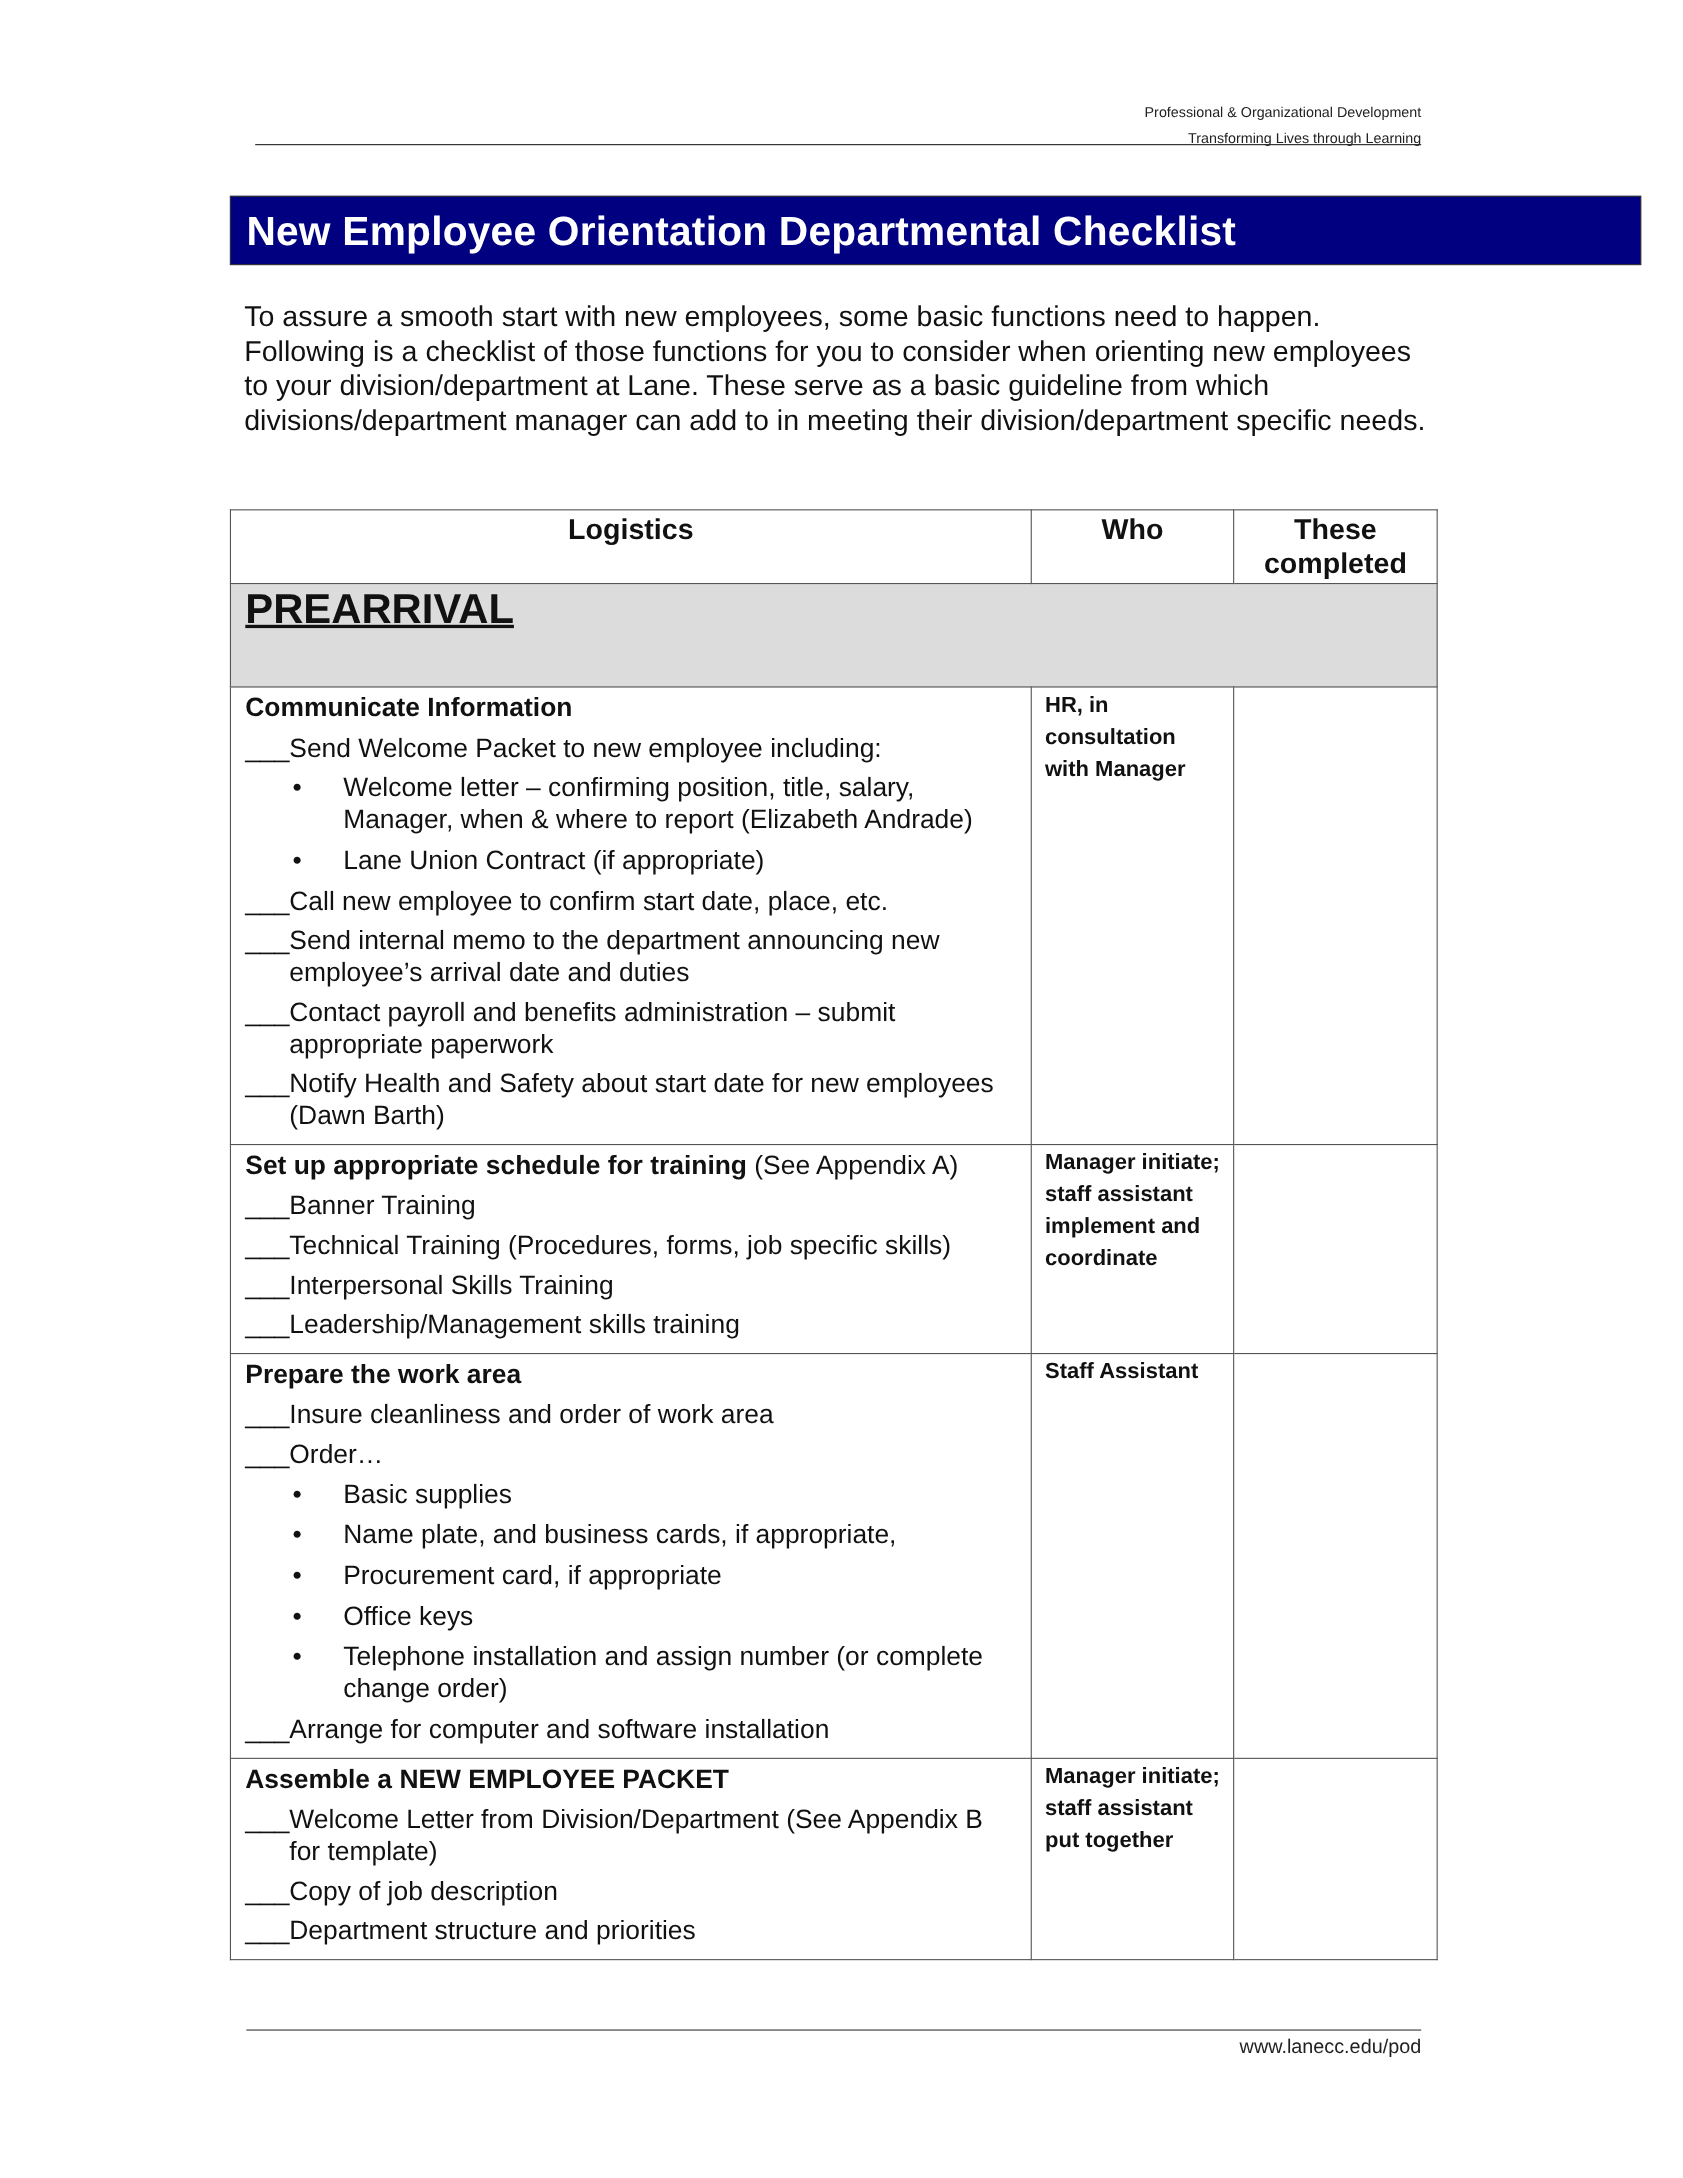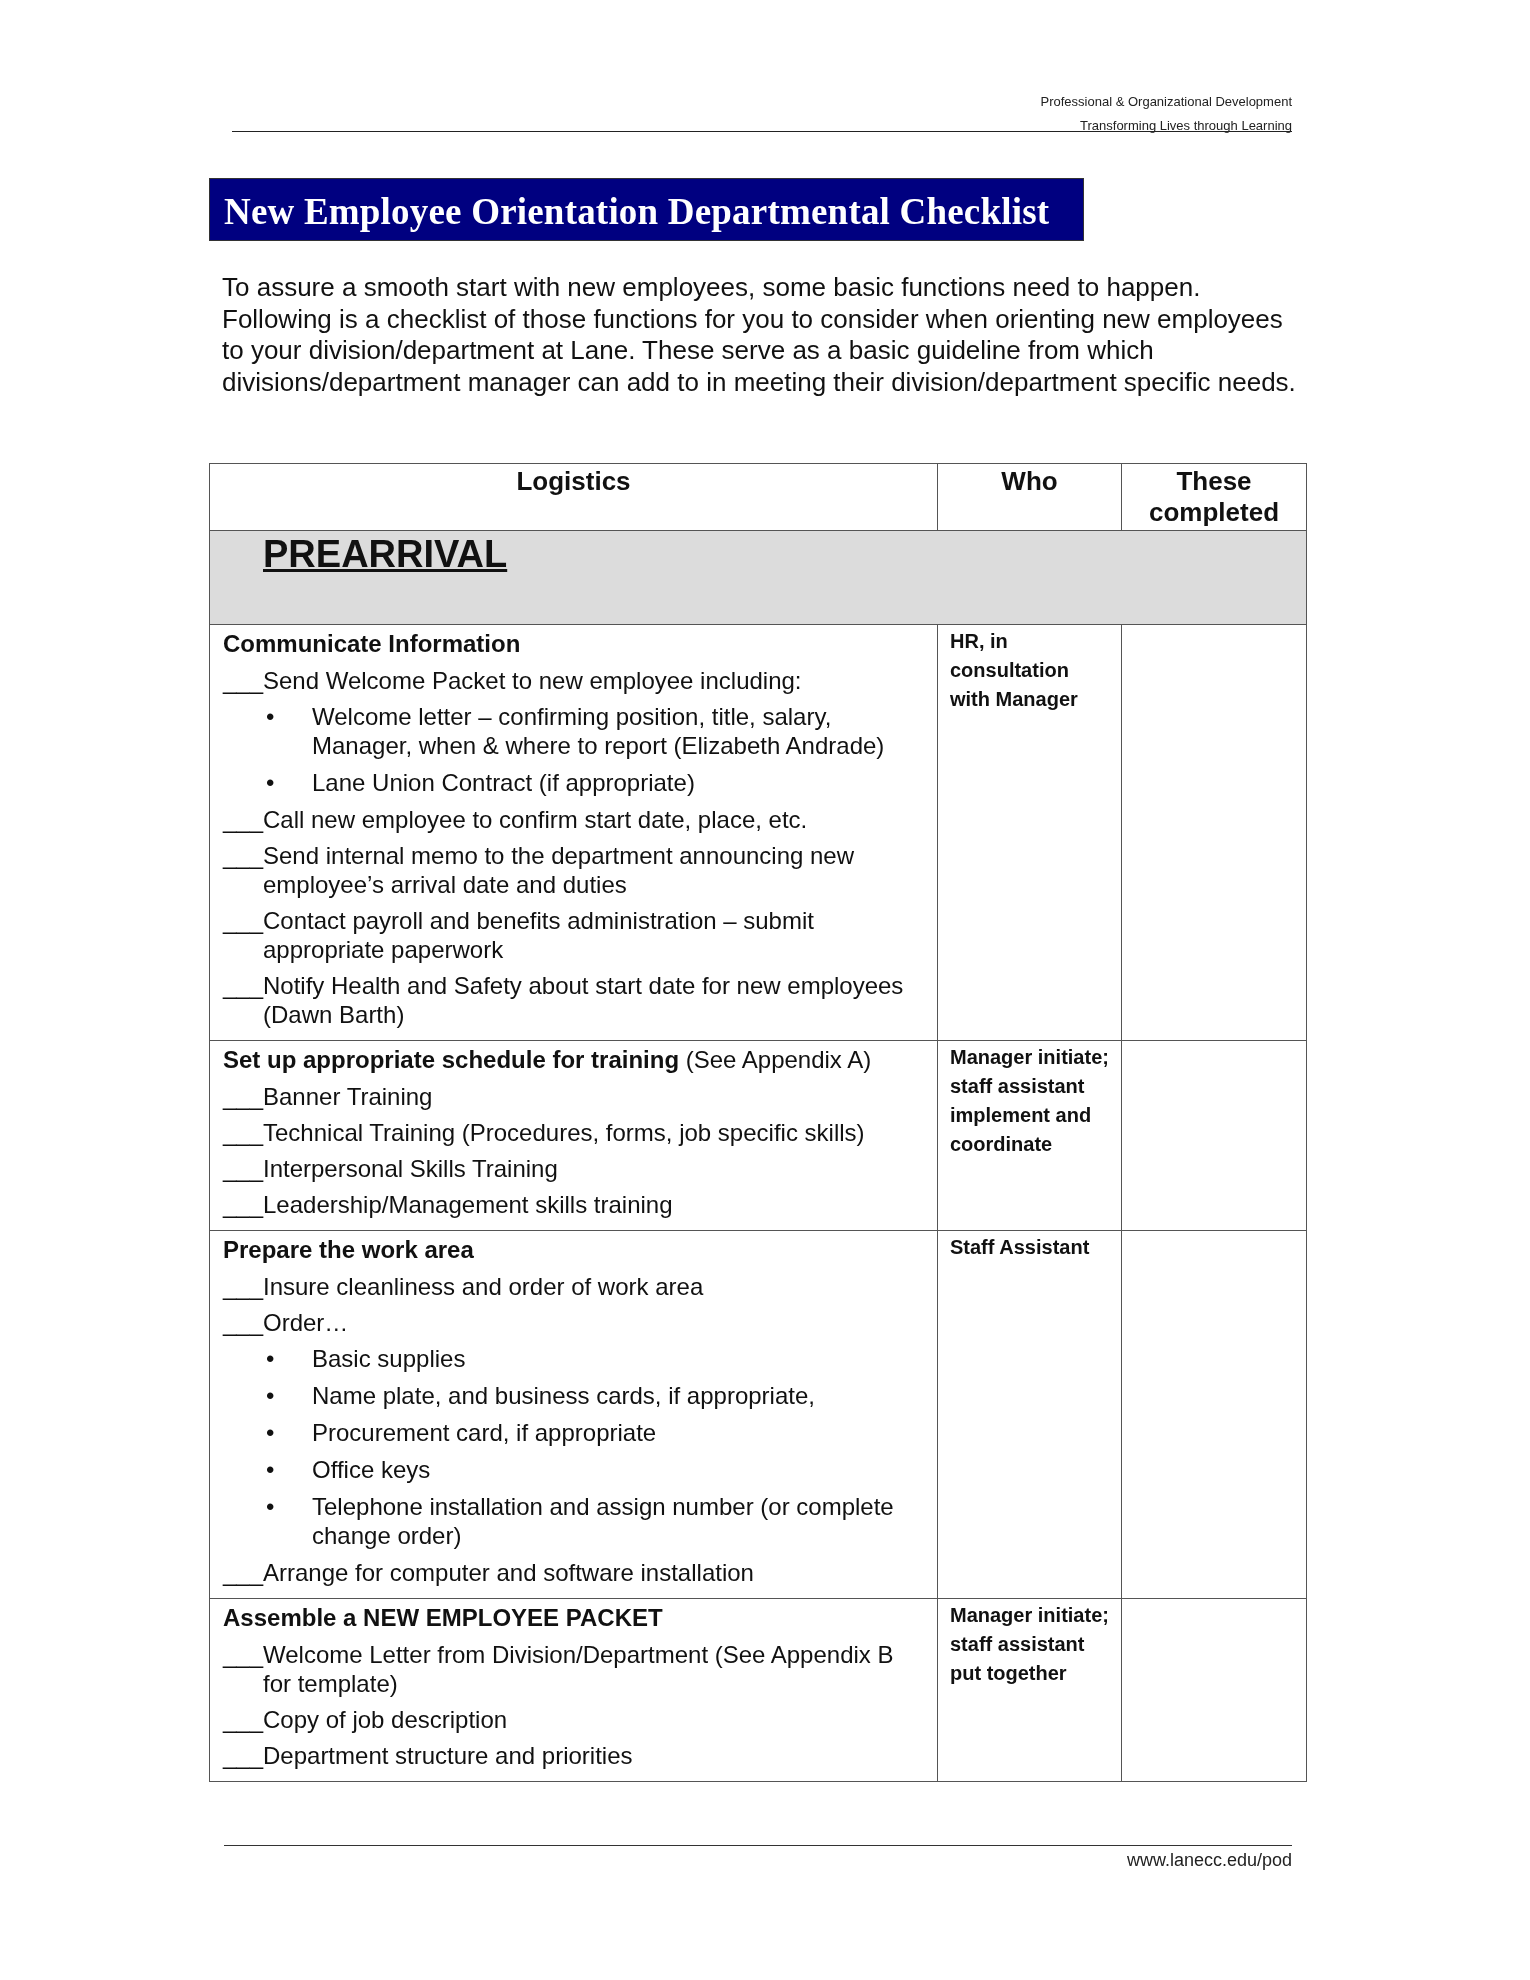--- a/index.html
+++ b/index.html
@@ -1,25 +1,25 @@
 <!DOCTYPE html>
 <html><head>
 <meta charset="utf-8">
 <style>
   html, body { margin: 0; padding: 0; background: #ffffff; }
   body { width: 1530px; height: 1980px; position: relative; font-family: "Liberation Sans", sans-serif; color: #111; overflow: hidden; }
   .hdr { position: absolute; right: 238px; top: 90px; text-align: right; font-size: 13px; line-height: 24px; color: #222; }
   .hdr-rule { position: absolute; left: 232px; width: 1060px; top: 131px; height: 0; border-top: 1.5px solid #222; }
-  .title-bar { position: absolute; left: 209px; top: 178px; width: 875px; height: 63px; background: #000080; border: 1px solid #333; box-sizing: border-box; font-family: Liberation Serif, serif; }
+  .title-bar { position: absolute; left: 209px; top: 178px; width: 1283px; height: 63px; background: #000080; border: 1px solid #333; box-sizing: border-box; }
   .title-bar span { position: absolute; left: 14px; top: 11px; color: #fff; font-weight: bold; font-size: 37px; letter-spacing: 0.2px; }
   .intro { position: absolute; left: 222px; top: 272px; width: 1080px; font-size: 26px; line-height: 31.5px; color: #111; }
   table { position: absolute; left: 209px; top: 463px; width: 1097px; border-collapse: collapse; table-layout: fixed; }
   td, th { border: 1.5px solid #555; vertical-align: top; padding: 0; }
   th { font-size: 26px; font-weight: bold; text-align: center; height: 64px; line-height: 31px; padding-top: 2px; }
-  .sec td { background: #dcdcdc; height: 93px; padding-left: 40px; }
+  .sec td { background: #dcdcdc; height: 93px; }
   .sec span { display: inline-block; margin: 2px 0 0 13px; font-size: 38px; font-weight: bold; text-decoration: underline; }
   .cell { padding: 4px 10px 4px 13px; font-size: 24px; line-height: 29px; }
   .who { padding: 2px 8px 0 12px; font-size: 20px; line-height: 29px; font-weight: bold; }
   .g { font-weight: bold; margin-bottom: 8px; }
   .g .norm { font-weight: normal; text-align: center; }
   .item { padding-left: 40px; text-indent: -40px; margin-bottom: 7px; }
   .item .blank { display: inline-block; width: 40px; text-indent: 0; }
   .bul { position: relative; padding-left: 89px; margin-bottom: 8px; }
   .bul .dot { position: absolute; left: 43px; top: 0; }
   .foot-rule { position: absolute; left: 224px; width: 1068px; top: 1845px; border-top: 1.5px solid #333; }

